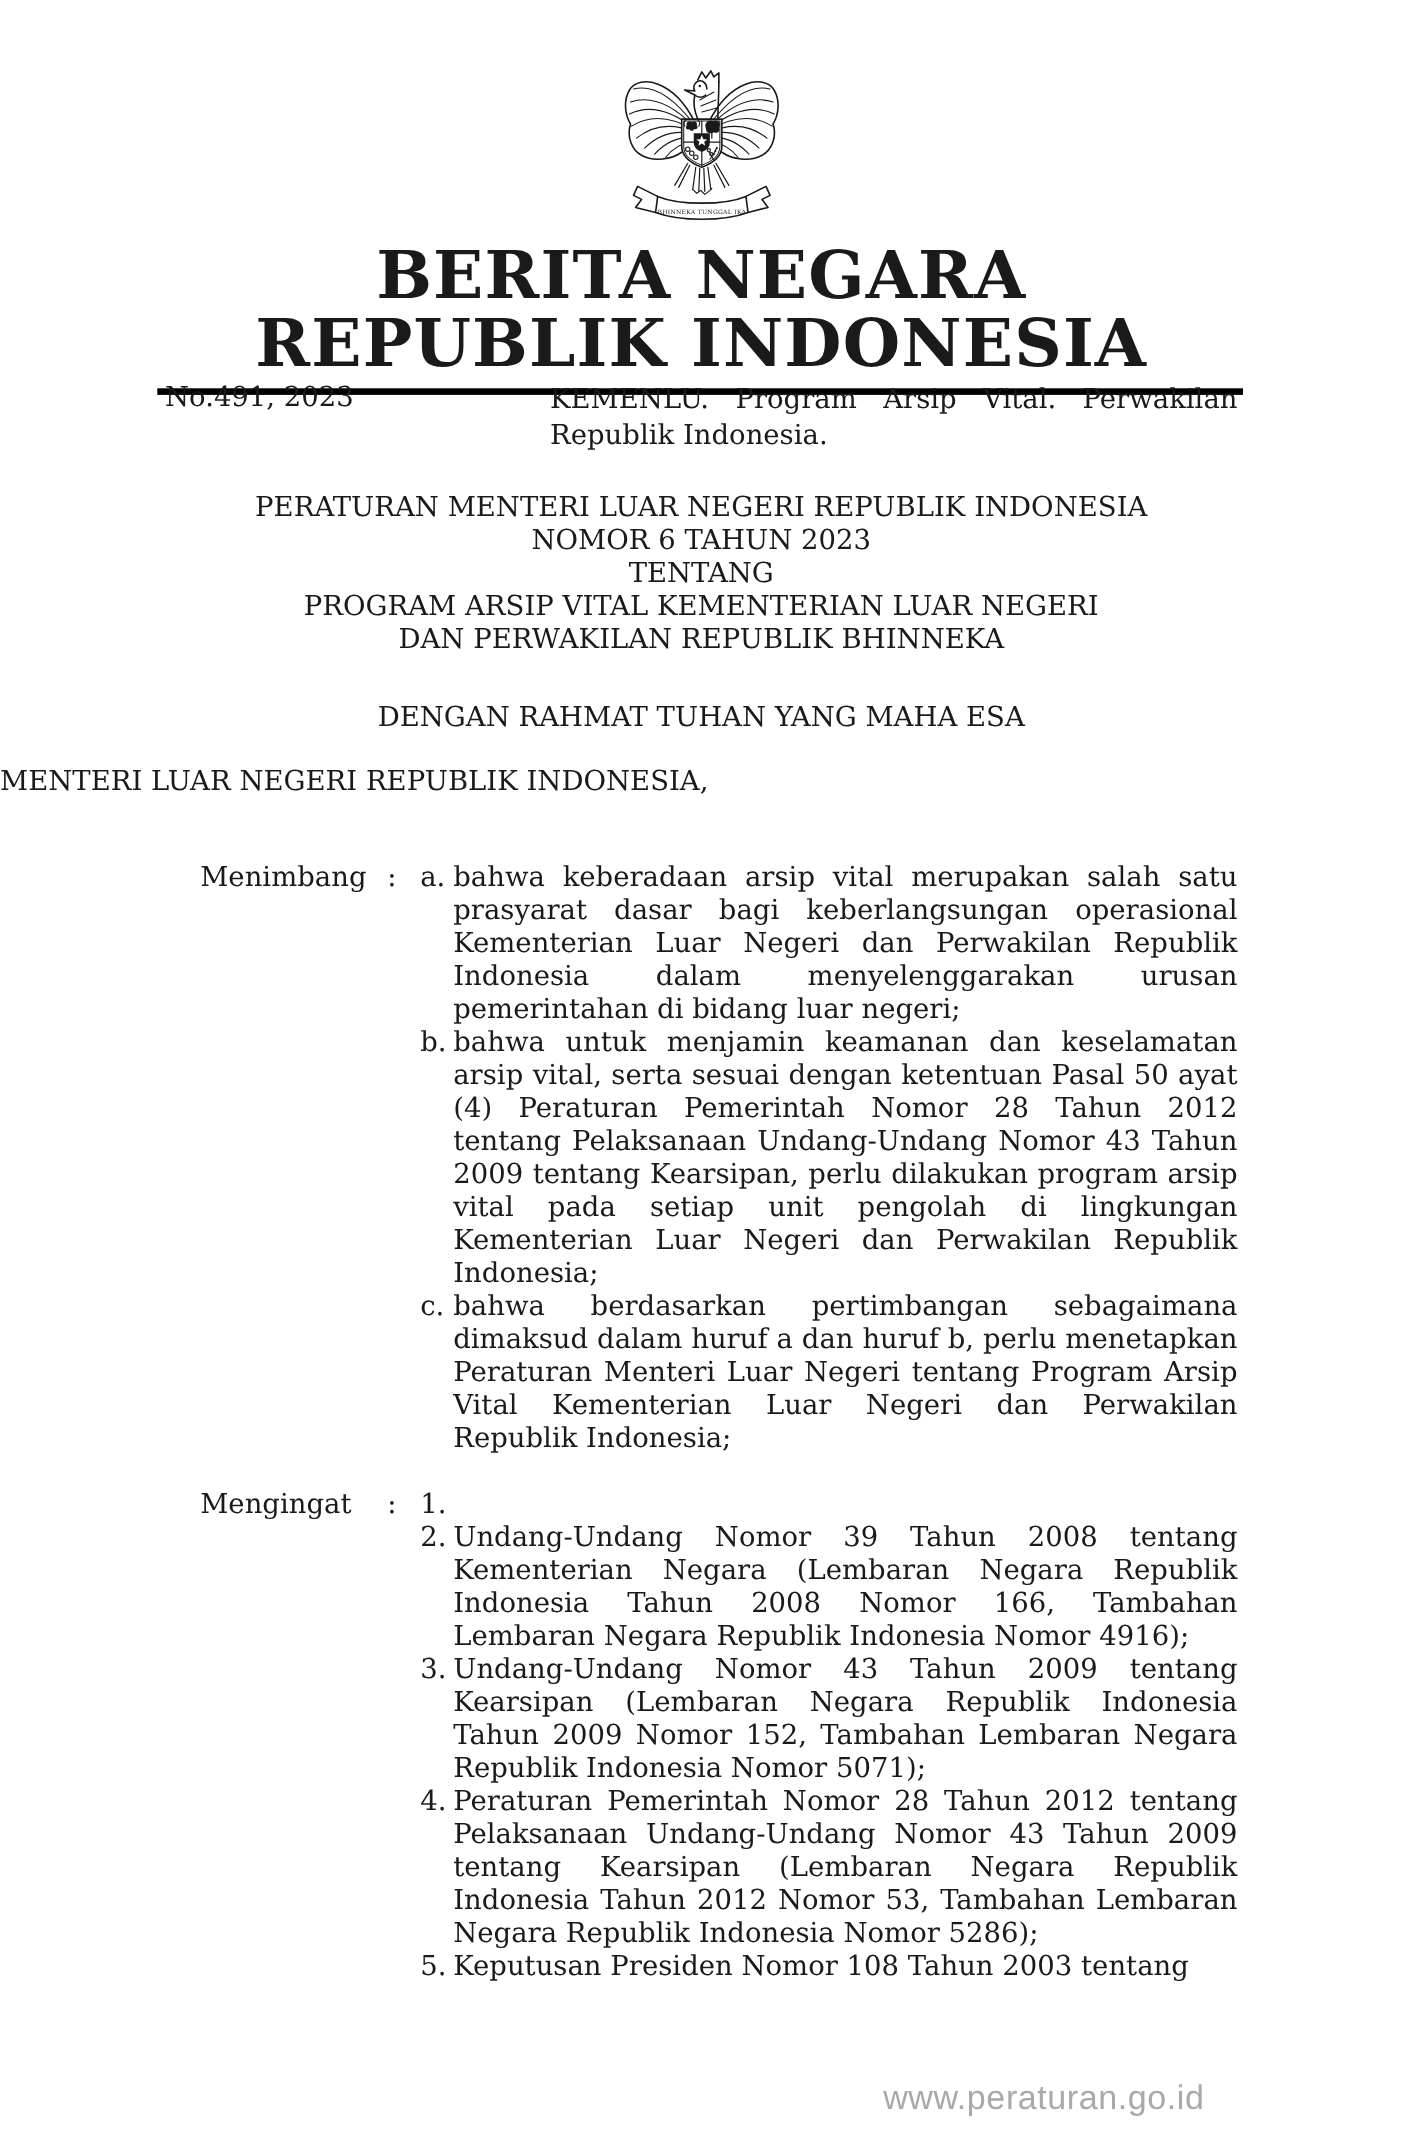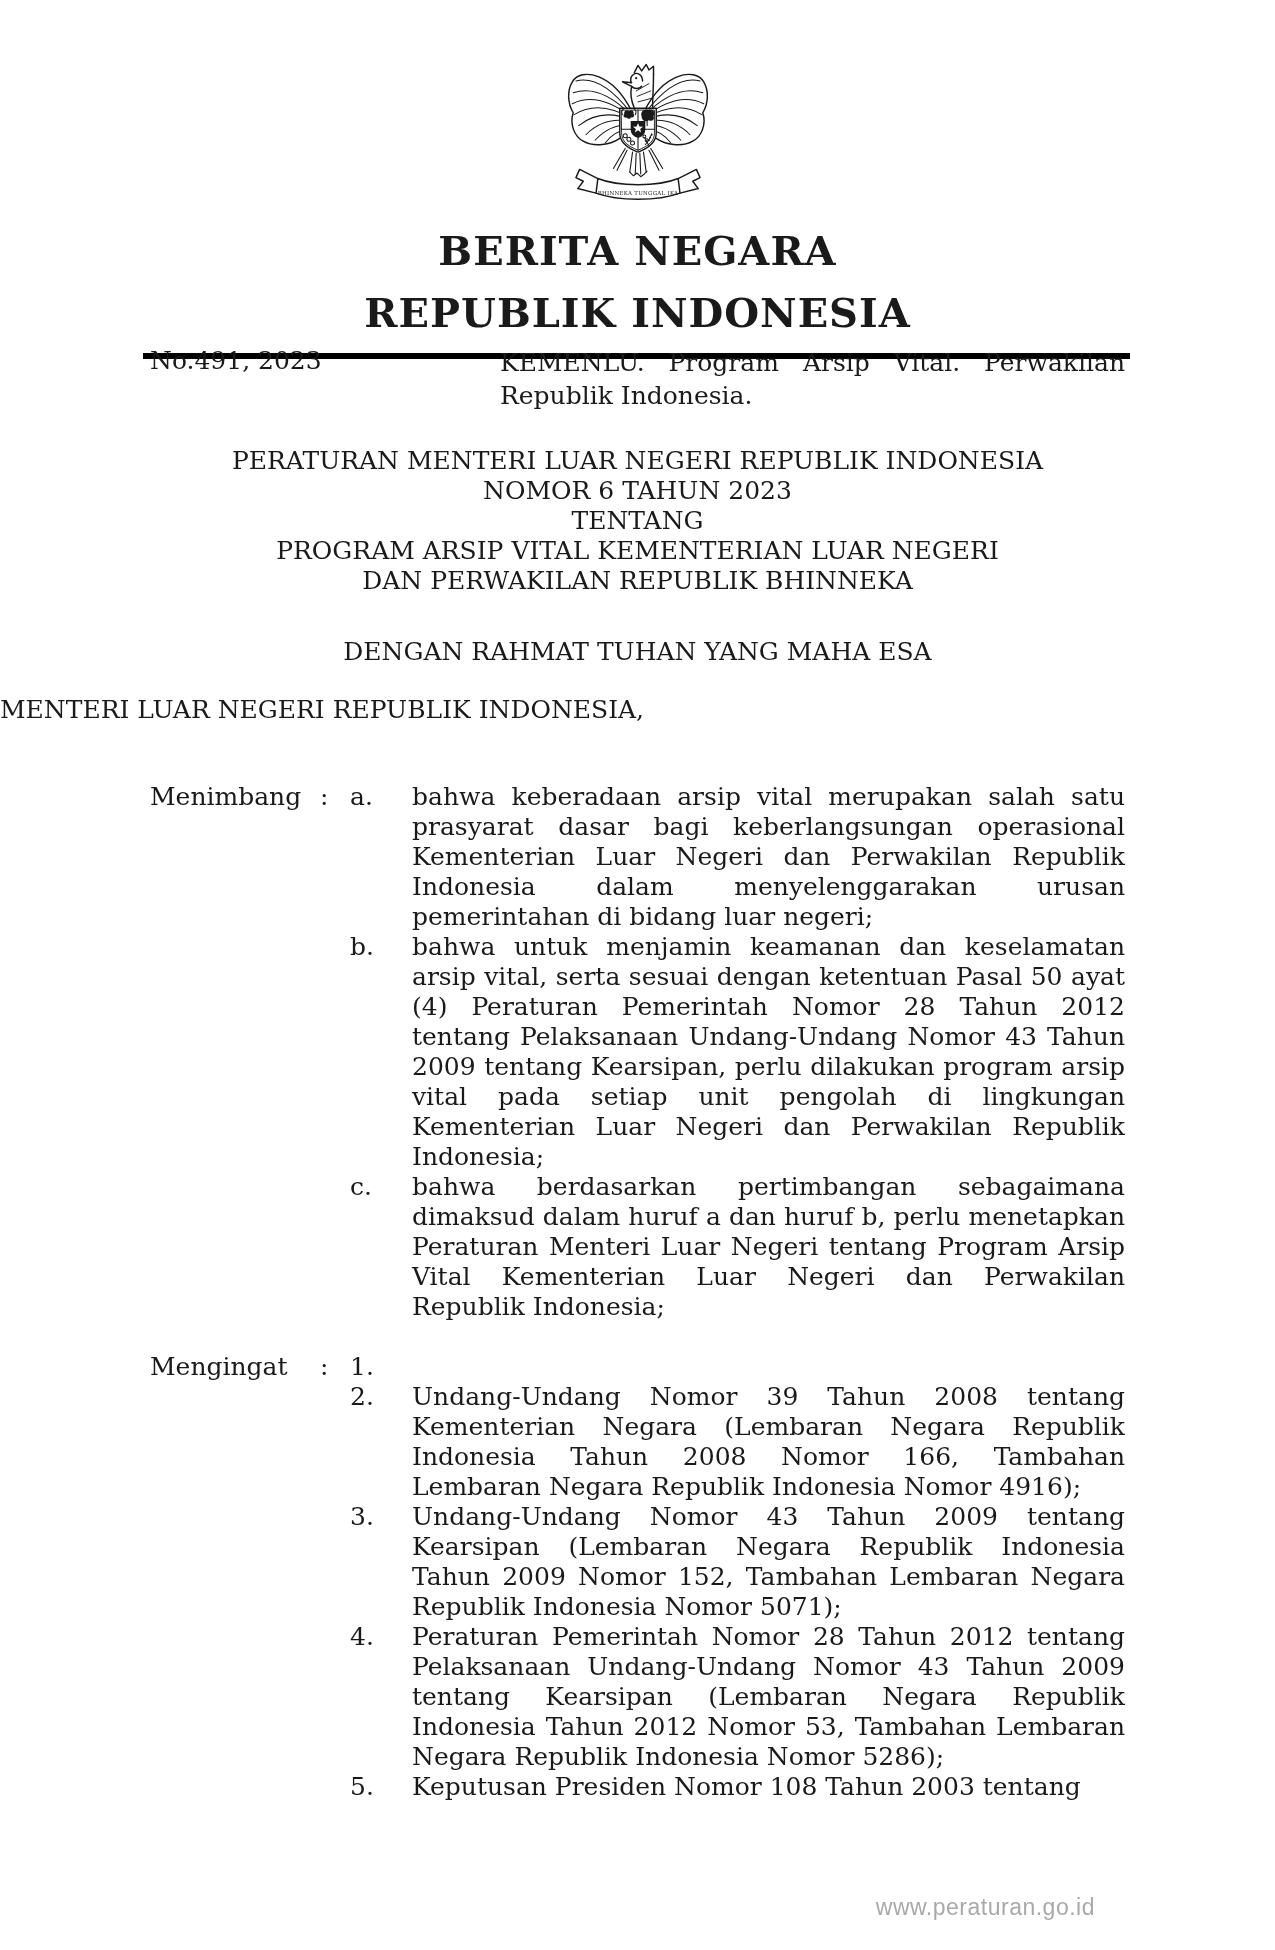--- a/index.html
+++ b/index.html
@@ -10,38 +10,38 @@
     background:#ffffff;
     font-family:"DejaVu Serif","Liberation Serif",serif;
     color:#1a1a1a;
     font-size:25px;line-height:30px;
     overflow:hidden;
   }
   .emblem{position:absolute;top:56px;left:50%;margin-left:-73px;width:146px;height:152px;}
   .masthead{
     position:absolute;top:220px;left:0;width:100%;
     text-align:center;font-weight:700;
-    font-size:40px;line-height:62px;letter-spacing:1px;
+    font-size:60px;line-height:62px;letter-spacing:1px;
   }
   .rule{position:absolute;top:353px;left:143px;width:987px;height:6px;background:#000;}
   .issue-row{position:absolute;top:346px;left:150px;width:975px;display:flex;}
   .issue-no{width:350px;flex:0 0 350px;}
   .subject-note{width:625px;flex:0 0 625px;line-height:33px;text-align:justify;text-align-last:left;}
   .title-block{position:absolute;top:446px;left:0;width:100%;text-align:center;}
   .invocation{position:absolute;top:637px;left:0;width:100%;text-align:center;}
   .authority{position:absolute;top:695px;left:0;width:100%;text-align:left;}
   .body-block{position:absolute;top:782px;left:150px;width:975px;}
   .section.legal-basis{margin-top:30px;}
   .row{display:grid;grid-template-columns:170px 30px 62px 1fr;}
-  .cell-label,.cell-colon,.cell-marker{text-align:left;}
+  .cell-label,.cell-colon,.cell-marker{text-align:left;margin-left:32px;}
   .cell-text{text-align:justify;text-align-last:left;}
   .footer{
     position:absolute;top:1894px;right:180px;
     font-family:"Liberation Sans","DejaVu Sans",sans-serif;
-    font-size:23px;line-height:26px;color:#a9a9a9;letter-spacing:0.5px;
+    font-size:31px;line-height:26px;color:#a9a9a9;letter-spacing:0.5px;
   }
 </style>
 </head>
 <body>
 
 <div class="sheet">
 
   <div class="emblem">
     <svg viewBox="0 0 160 166" width="146" height="152">
       <g stroke="#1a1a1a" fill="none" stroke-width="1.6" stroke-linecap="round" stroke-linejoin="round">

